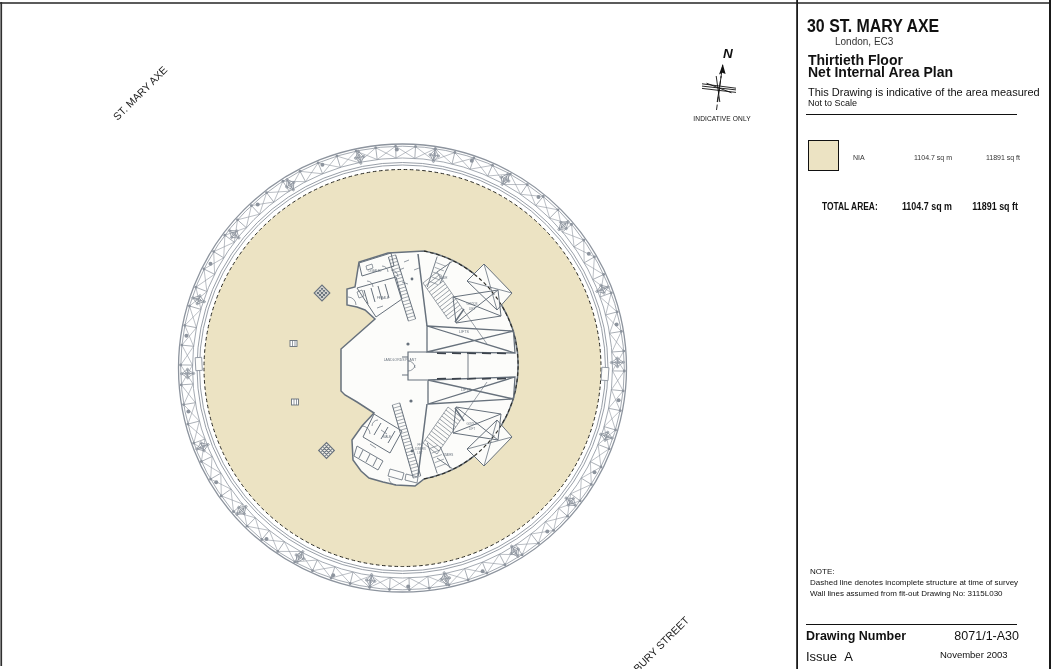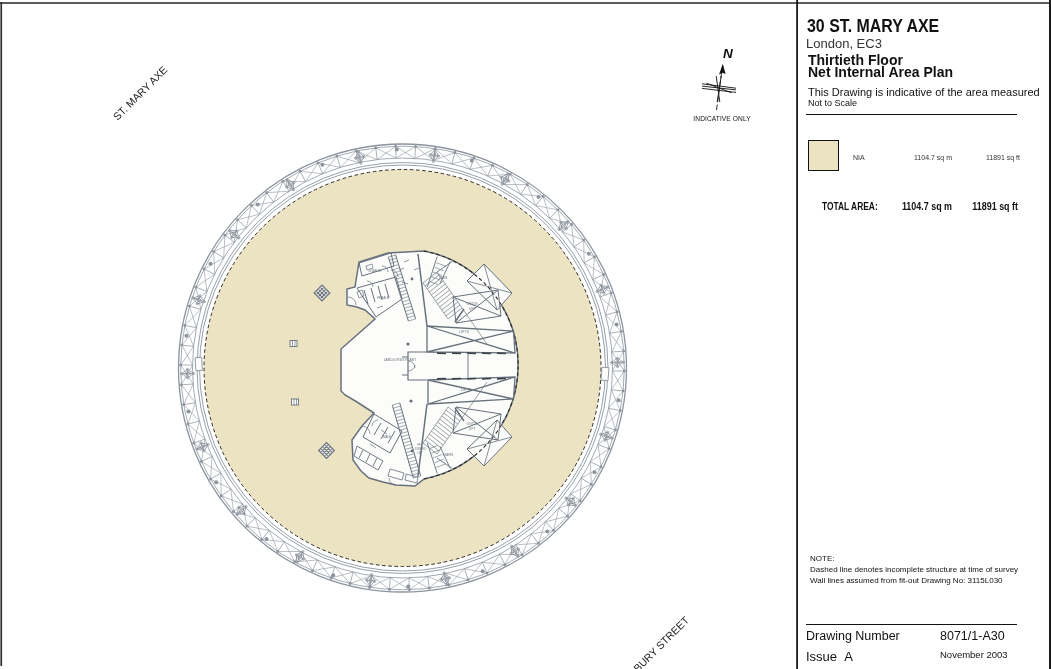--- a/index.html
+++ b/index.html
@@ -396,42 +396,42 @@
 <path d="M-1.8 14L2.2 -12M0.8 14L-2.8 -12M-17 -1.9L17 1.9M-17 -4.2L17 0.2M-17 0.4L17 4.4M-12.5 -4.8L12.5 4.8"></path>
 </g>
 <path d="M3.8 -24L0 -13.5L3.3 -15.2L6.6 -14Z" fill="#111"></path>
 </g>
 
 <text x="722" y="120.5" font-size="6.6" letter-spacing="0.1" text-anchor="middle" fill="#111" font-family="Liberation Sans, sans-serif">INDICATIVE  ONLY</text>
 </svg>
 
 <div class="abs tb" style="left:807px;top:16px;font-size:18px;font-weight:bold;transform:scaleX(0.885);transform-origin:0 0">30 ST. MARY AXE</div>
 
-<div class="abs tb" style="left:806px;top:36px;font-size:13px;color:#333">London, EC3</div>
+<div class="abs tb" style="left:835px;top:36px;font-size:10px;color:#333">London, EC3</div>
 
 <div class="abs tb" style="left:808px;top:55px;font-size:14px;font-weight:bold;line-height:11.5px">Thirtieth Floor<br>Net Internal Area Plan</div>
 
 <div class="abs tb" style="left:808px;top:85.5px;font-size:11px">This Drawing is indicative of the area measured</div>
 <div class="abs tb" style="left:808px;top:97.5px;font-size:9px;font-weight:normal">Not to Scale</div>
 
 <div class="abs" style="left:806px;top:114px;width:211px;height:1.3px;background:#111"></div>
 
 <div class="abs" style="left:808px;top:140px;width:29px;height:29px;background:#ece3c3;border:1.4px solid #111"></div>
 
 <div class="abs" style="left:853px;top:153.5px;font-size:7px;color:#333">NIA</div>
 <div class="abs" style="left:872px;top:153.5px;font-size:7px;width:80px;text-align:right;color:#333">1104.7 sq m</div>
 <div class="abs" style="left:940px;top:153.5px;font-size:7px;width:80px;text-align:right;color:#333">11891 sq ft</div>
 
 <div class="abs tb" style="left:822px;top:200px;font-size:10.5px;font-weight:bold;transform:scaleX(0.8);transform-origin:0 0">TOTAL AREA:</div>
 <div class="abs tb" style="left:874px;top:200px;font-size:10.5px;font-weight:bold;width:78px;text-align:right;transform:scaleX(0.85);transform-origin:100% 0">1104.7 sq m</div>
 <div class="abs tb" style="left:940px;top:200px;font-size:10.5px;font-weight:bold;width:78px;text-align:right;transform:scaleX(0.85);transform-origin:100% 0">11891 sq ft</div>
 
-<div class="abs tb" style="left:810px;top:554px;font-size:8px;line-height:10.8px">NOTE:<br>Dashed line denotes incomplete structure at time of survey<br>Wall lines assumed from fit-out Drawing No: 3115L030</div>
+<div class="abs tb" style="left:810px;top:567px;font-size:8px;line-height:10.8px">NOTE:<br>Dashed line denotes incomplete structure at time of survey<br>Wall lines assumed from fit-out Drawing No: 3115L030</div>
 
 <div class="abs" style="left:806px;top:624px;width:211px;height:1.2px;background:#111"></div>
 
-<div class="abs tb" style="left:806px;top:629px;font-size:12.5px;font-weight:normal">Drawing Number</div>
-
-<div class="abs tb" style="left:940px;top:629px;font-size:12.5px;width:79px;">8071/1-A30</div>
+<div class="abs tb" style="left:806px;top:629px;font-size:12.5px;font-weight:bold">Drawing Number</div>
+
+<div class="abs tb" style="left:940px;top:629px;font-size:12.5px;width:79px;text-align:right">8071/1-A30</div>
 
 <div class="abs tb" style="left:806px;top:649px;font-size:13px">Issue&nbsp;&nbsp;A</div>
 
 <div class="abs tb" style="left:940px;top:649px;font-size:9.5px;width:79px;">November 2003</div>
 </div>
 </body></html>

